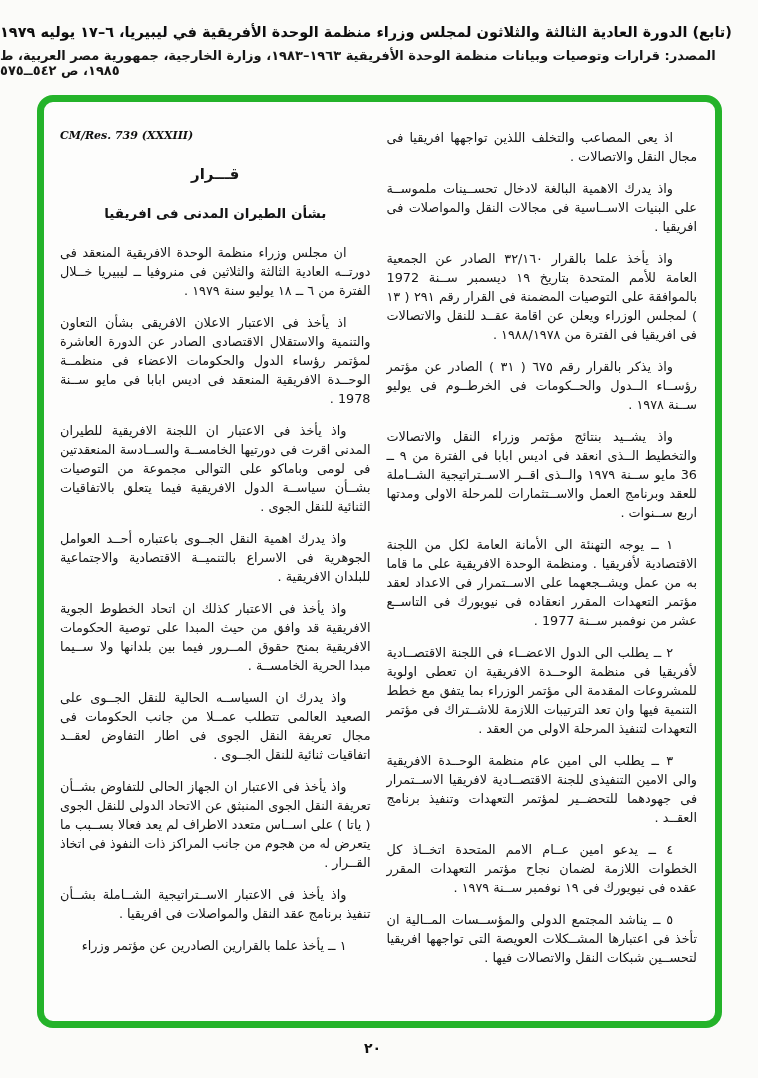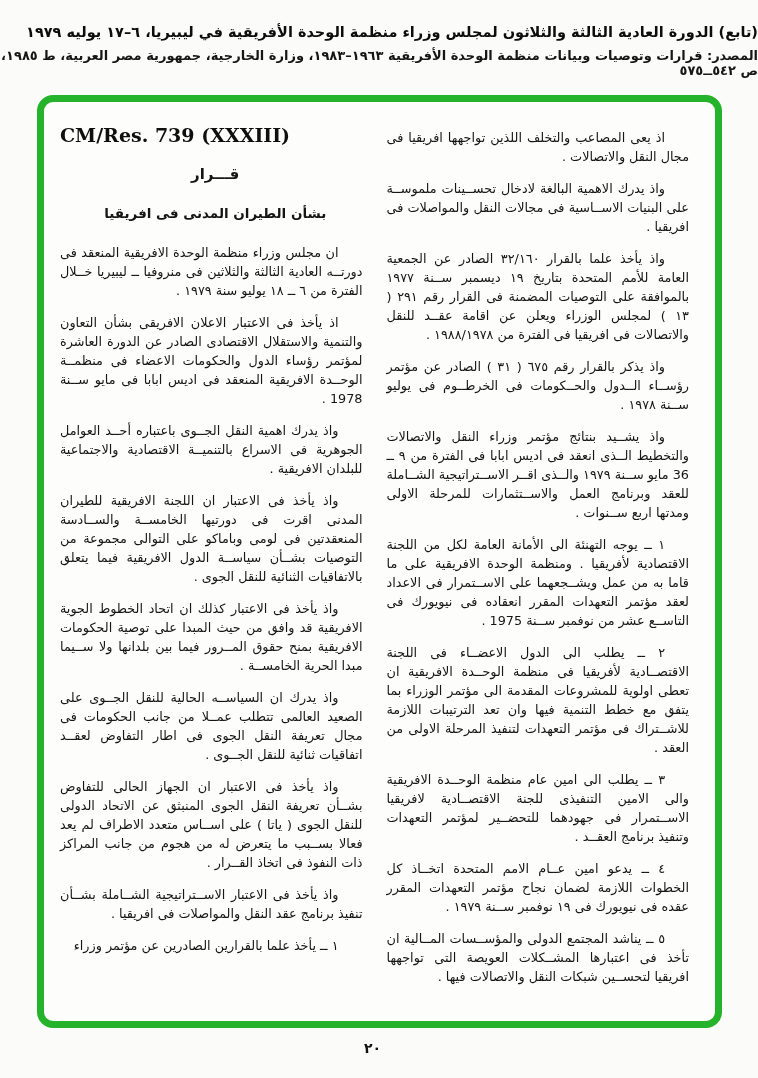--- a/index.html
+++ b/index.html
@@ -5,22 +5,22 @@
   html,body{margin:0;padding:0;}
   body{
     width:758px;height:1078px;
     background:#fbfbf9;
     position:relative;
     font-family:"DejaVu Sans", sans-serif;
     color:#161616;
     overflow:hidden;
   }
   .header{
-    position:absolute;top:24px;left:0;right:0;
-    text-align:right;direction:rtl;
+    position:absolute;top:24px;left:0;right:9px;
+    text-align:left;direction:rtl;
   }
   .header-line1{
     font-size:14.5px;font-weight:bold;letter-spacing:0;
     color:#0d0d0d;
   }
   .header-line2{
     margin-top:8px;
     font-size:13px;font-weight:bold;color:#161616;
   }
   .frame{
@@ -35,32 +35,33 @@
   }
   .cols{
     display:flex;direction:rtl;gap:16px;height:100%;
   }
   .col{
     width:50%;direction:rtl;text-align:justify;
     font-size:12.8px;line-height:19px;
     color:#151515;
   }
   .col p{
-    margin:0 8px 13px 0;
+    margin:0 0 13px 0;
     text-indent:24px;
   }
   .col-right{padding-top:14px;}
   .col-left{padding-top:4px;}
   .resolution-ref{
     direction:ltr;text-align:right;
     font-family:"DejaVu Serif", serif;
-    font-weight:bold;font-size:19px;
+    font-weight:bold;font-size:11px;
     color:#0f0f0f;
     margin:8px 2px 0 0;
     text-align:start;
+    font-style:italic;
   }
   .resolution-title{
     text-align:center;font-weight:bold;font-size:15px;
     margin-top:20px;
   }
   .resolution-subtitle{
     text-align:center;font-weight:bold;font-size:13.5px;
     margin-top:20px;margin-bottom:20px;
   }
   .page-number{
@@ -76,38 +77,38 @@
   <div class="header-line1">(تابع) الدورة العادية الثالثة والثلاثون لمجلس وزراء منظمة الوحدة الأفريقية في ليبيريا، ٦–١٧ يوليه ١٩٧٩</div>
   <div class="header-line2">المصدر: قرارات وتوصيات وبيانات منظمة الوحدة الأفريقية ١٩٦٣–١٩٨٣، وزارة الخارجية، جمهورية مصر العربية، ط ١٩٨٥، ص ٥٤٢ــ٥٧٥</div>
 </div>
 
 <div class="frame" style="border-color: rgb(36, 179, 42);">
   <div class="cols">
 
     <div class="col col-right">
       <p>اذ يعى المصاعب والتخلف اللذين تواجهها افريقيا فى مجال النقل والاتصالات .</p>
       <p>واذ يدرك الاهمية البالغة لادخال تحســينات ملموســة على البنيات الاســاسية فى مجالات النقل والمواصلات فى افريقيا .</p>
-      <p>واذ يأخذ علما بالقرار ٣٢/١٦٠ الصادر عن الجمعية العامة للأمم المتحدة بتاريخ ١٩ ديسمبر ســنة ١٩٧٧ بالموافقة على التوصيات المضمنة فى القرار رقم ٢٩١ ( ١٣ ) لمجلس الوزراء ويعلن عن اقامة عقــد للنقل والاتصالات فى افريقيا فى الفترة من ١٩٨٨/١٩٧٨ .</p>
+      <p>واذ يأخذ علما بالقرار ٣٢/١٦٠ الصادر عن الجمعية العامة للأمم المتحدة بتاريخ ١٩ ديسمبر ســنة 1972 بالموافقة على التوصيات المضمنة فى القرار رقم ٢٩١ ( ١٣ ) لمجلس الوزراء ويعلن عن اقامة عقــد للنقل والاتصالات فى افريقيا فى الفترة من ١٩٨٨/١٩٧٨ .</p>
       <p>واذ يذكر بالقرار رقم ٦٧٥ ( ٣١ ) الصادر عن مؤتمر رؤســاء الــدول والحــكومات فى الخرطــوم فى يوليو ســنة ١٩٧٨ .</p>
       <p>واذ يشــيد بنتائج مؤتمر وزراء النقل والاتصالات والتخطيط الــذى انعقد فى اديس ابابا فى الفترة من ٩ ــ 36 مايو ســنة ١٩٧٩ والــذى اقــر الاســتراتيجية الشــاملة للعقد وبرنامج العمل والاســتثمارات للمرحلة الاولى ومدتها اربع ســنوات .</p>
-      <p>١ ــ يوجه التهنئة الى الأمانة العامة لكل من اللجنة الاقتصادية لأفريقيا . ومنظمة الوحدة الافريقية على ما قاما به من عمل ويشــجعهما على الاســتمرار فى الاعداد لعقد مؤتمر التعهدات المقرر انعقاده فى نيويورك فى التاســع عشر من نوفمبر ســنة 1975 .</p>
+      <p>١ ــ يوجه التهنئة الى الأمانة العامة لكل من اللجنة الاقتصادية لأفريقيا . ومنظمة الوحدة الافريقية على ما قاما به من عمل ويشــجعهما على الاســتمرار فى الاعداد لعقد مؤتمر التعهدات المقرر انعقاده فى نيويورك فى التاســع عشر من نوفمبر ســنة 1977 .</p>
       <p>٢ ــ يطلب الى الدول الاعضــاء فى اللجنة الاقتصــادية لأفريقيا فى منظمة الوحــدة الافريقية ان تعطى اولوية للمشروعات المقدمة الى مؤتمر الوزراء بما يتفق مع خطط التنمية فيها وان تعد الترتيبات اللازمة للاشــتراك فى مؤتمر التعهدات لتنفيذ المرحلة الاولى من العقد .</p>
       <p>٣ ــ يطلب الى امين عام منظمة الوحــدة الافريقية والى الامين التنفيذى للجنة الاقتصــادية لافريقيا الاســتمرار فى جهودهما للتحضــير لمؤتمر التعهدات وتنفيذ برنامج العقــد .</p>
       <p>٤ ــ يدعو امين عــام الامم المتحدة اتخــاذ كل الخطوات اللازمة لضمان نجاح مؤتمر التعهدات المقرر عقده فى نيويورك فى ١٩ نوفمبر ســنة ١٩٧٩ .</p>
       <p>٥ ــ يناشد المجتمع الدولى والمؤســسات المــالية ان تأخذ فى اعتبارها المشــكلات العويصة التى تواجهها افريقيا لتحســين شبكات النقل والاتصالات فيها .</p>
     </div>
 
     <div class="col col-left">
       <div class="resolution-ref">CM/Res. 739 (XXXIII)</div>
       <div class="resolution-title">قـــرار</div>
       <div class="resolution-subtitle">بشأن الطيران المدنى فى افريقيا</div>
       <p>ان مجلس وزراء منظمة الوحدة الافريقية المنعقد فى دورتــه العادية الثالثة والثلاثين فى منروفيا ــ ليبيريا خــلال الفترة من ٦ ــ ١٨ يوليو سنة ١٩٧٩ .</p>
       <p>اذ يأخذ فى الاعتبار الاعلان الافريقى بشأن التعاون والتنمية والاستقلال الاقتصادى الصادر عن الدورة العاشرة لمؤتمر رؤساء الدول والحكومات الاعضاء فى منظمــة الوحــدة الافريقية المنعقد فى اديس ابابا فى مايو ســنة 1978 .</p>
+      <p>واذ يأخذ فى الاعتبار ان اللجنة الافريقية للطيران المدنى اقرت فى دورتيها الخامســة والســادسة المنعقدتين فى لومى وباماكو على التوالى مجموعة من التوصيات بشــأن سياســة الدول الافريقية فيما يتعلق بالاتفاقيات الثنائية للنقل الجوى .</p>
       <p>واذ يدرك اهمية النقل الجــوى باعتباره أحــد العوامل الجوهرية فى الاسراع بالتنميــة الاقتصادية والاجتماعية للبلدان الافريقية .</p>
-      <p>واذ يأخذ فى الاعتبار ان اللجنة الافريقية للطيران المدنى اقرت فى دورتيها الخامســة والســادسة المنعقدتين فى لومى وباماكو على التوالى مجموعة من التوصيات بشــأن سياســة الدول الافريقية فيما يتعلق بالاتفاقيات الثنائية للنقل الجوى .</p>
       <p>واذ يأخذ فى الاعتبار كذلك ان اتحاد الخطوط الجوية الافريقية قد وافق من حيث المبدا على توصية الحكومات الافريقية بمنح حقوق المــرور فيما بين بلدانها ولا ســيما مبدا الحرية الخامســة .</p>
       <p>واذ يدرك ان السياســه الحالية للنقل الجــوى على الصعيد العالمى تتطلب عمــلا من جانب الحكومات فى مجال تعريفة النقل الجوى فى اطار التفاوض لعقــد اتفاقيات ثنائية للنقل الجــوى .</p>
       <p>واذ يأخذ فى الاعتبار ان الجهاز الحالى للتفاوض بشــأن تعريفة النقل الجوى المنبثق عن الاتحاد الدولى للنقل الجوى ( ياتا ) على اســاس متعدد الاطراف لم يعد فعالا بســبب ما يتعرض له من هجوم من جانب المراكز ذات النفوذ فى اتخاذ القــرار .</p>
       <p>واذ يأخذ فى الاعتبار الاســتراتيجية الشــاملة بشــأن تنفيذ برنامج عقد النقل والمواصلات فى افريقيا .</p>
       <p>١ ــ يأخذ علما بالقرارين الصادرين عن مؤتمر وزراء</p>
     </div>
 
   </div>
 </div>
 

